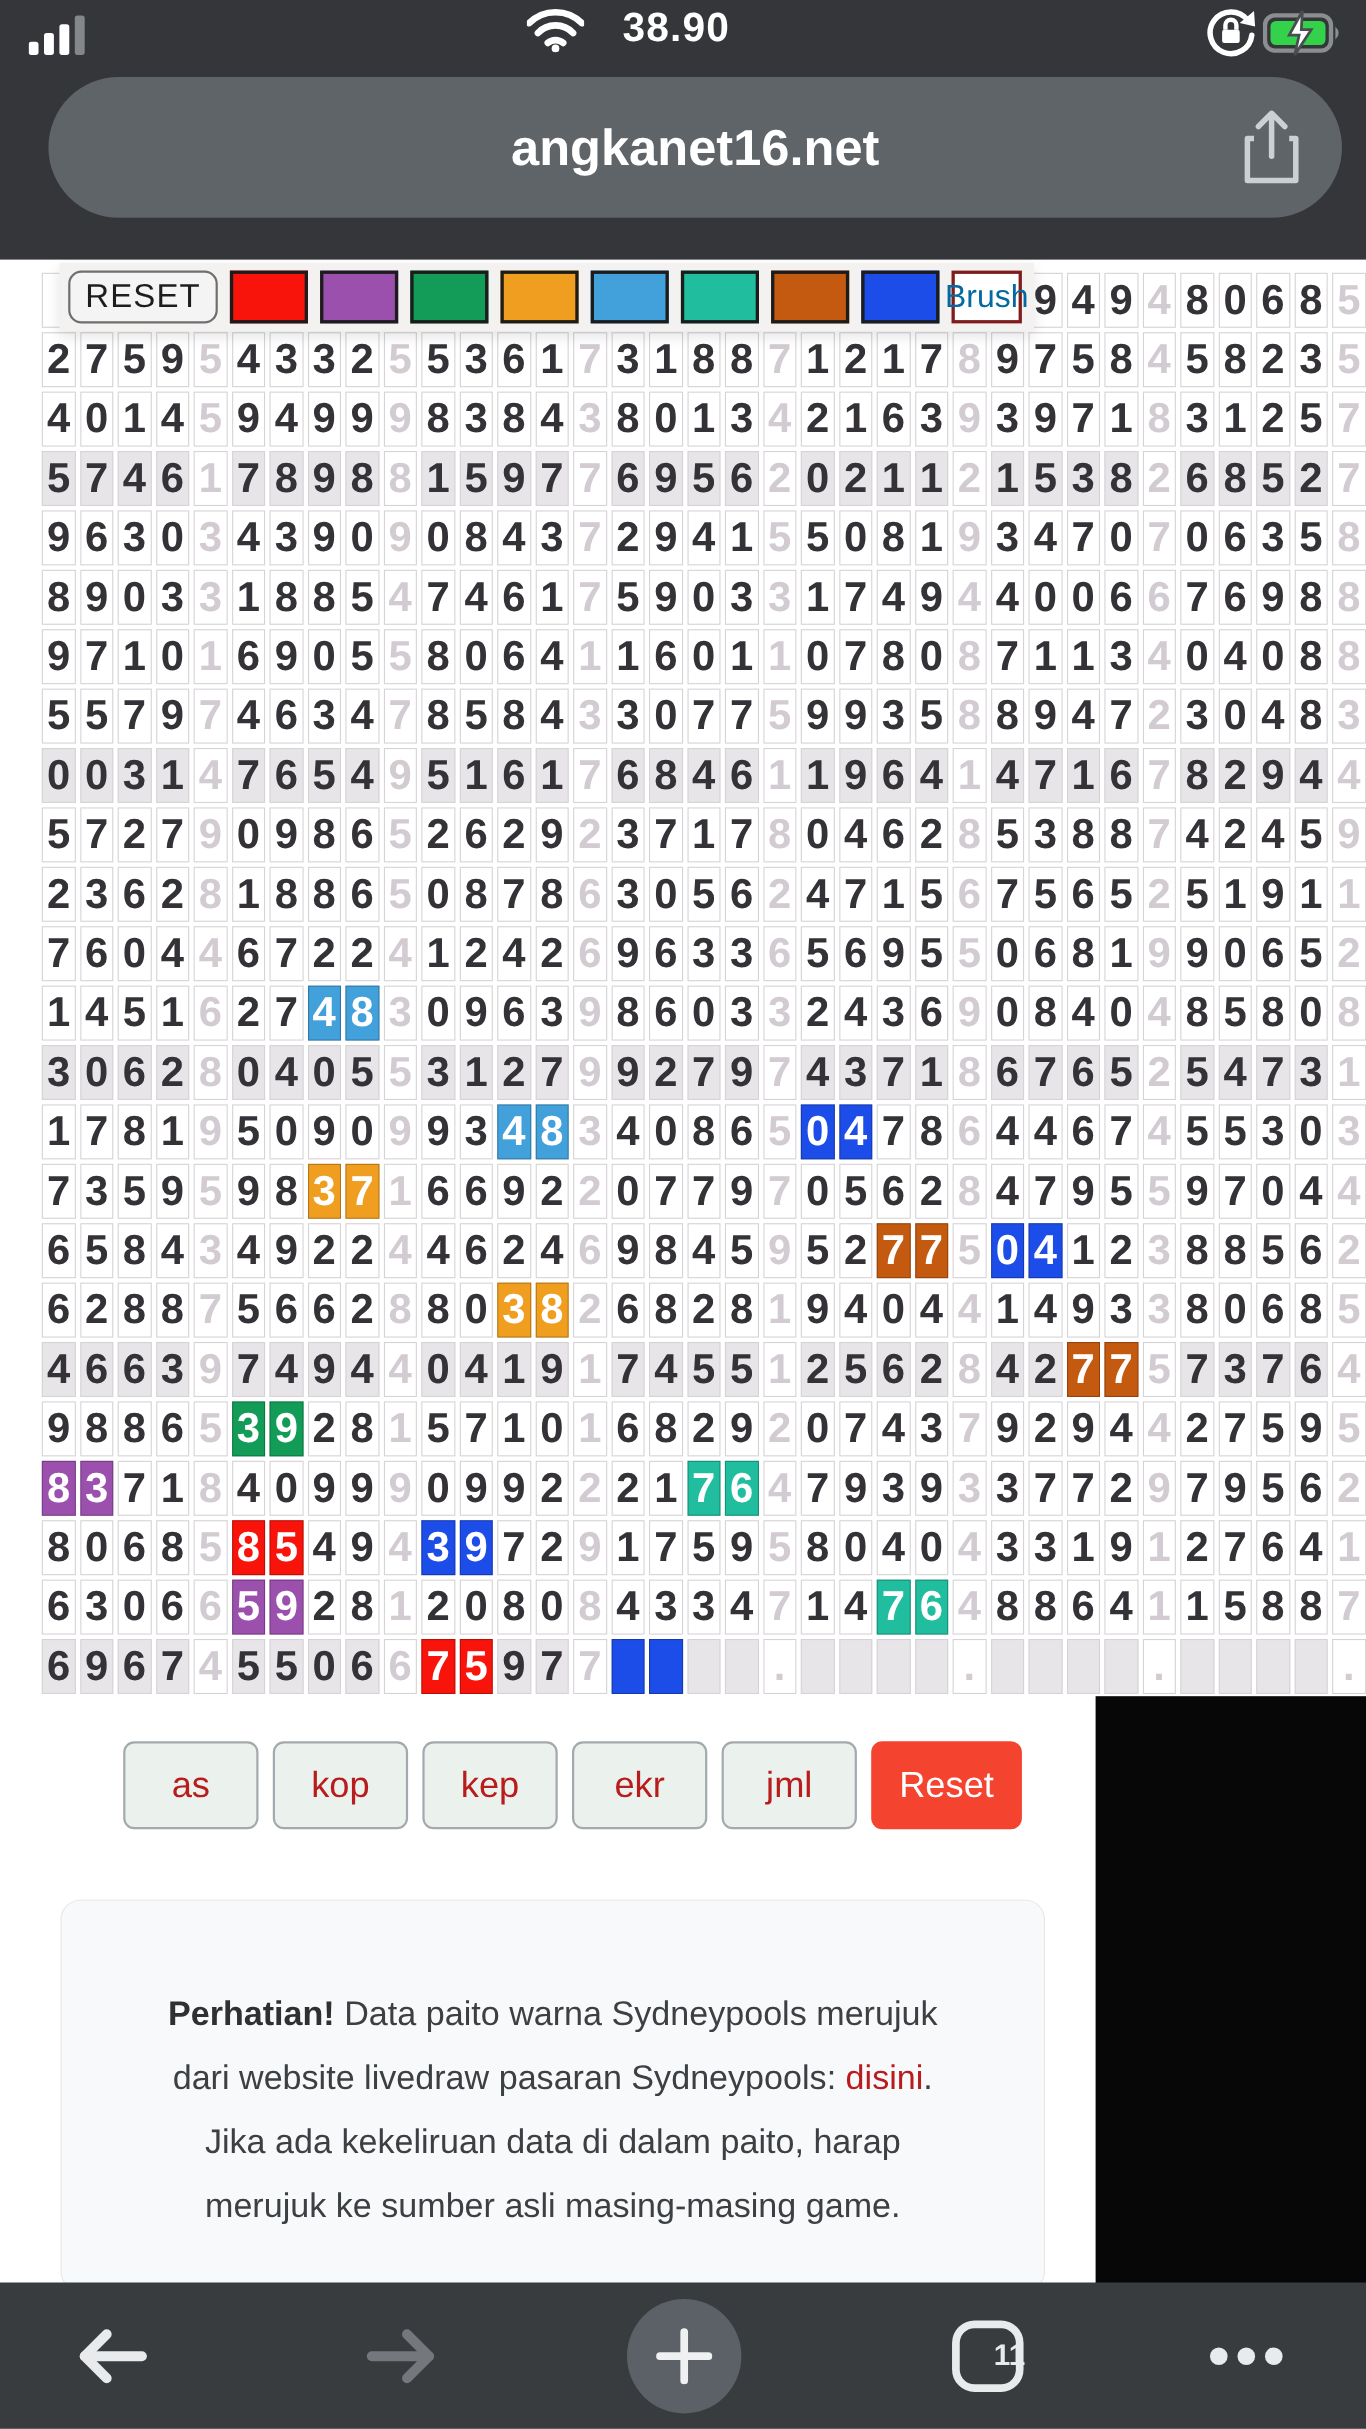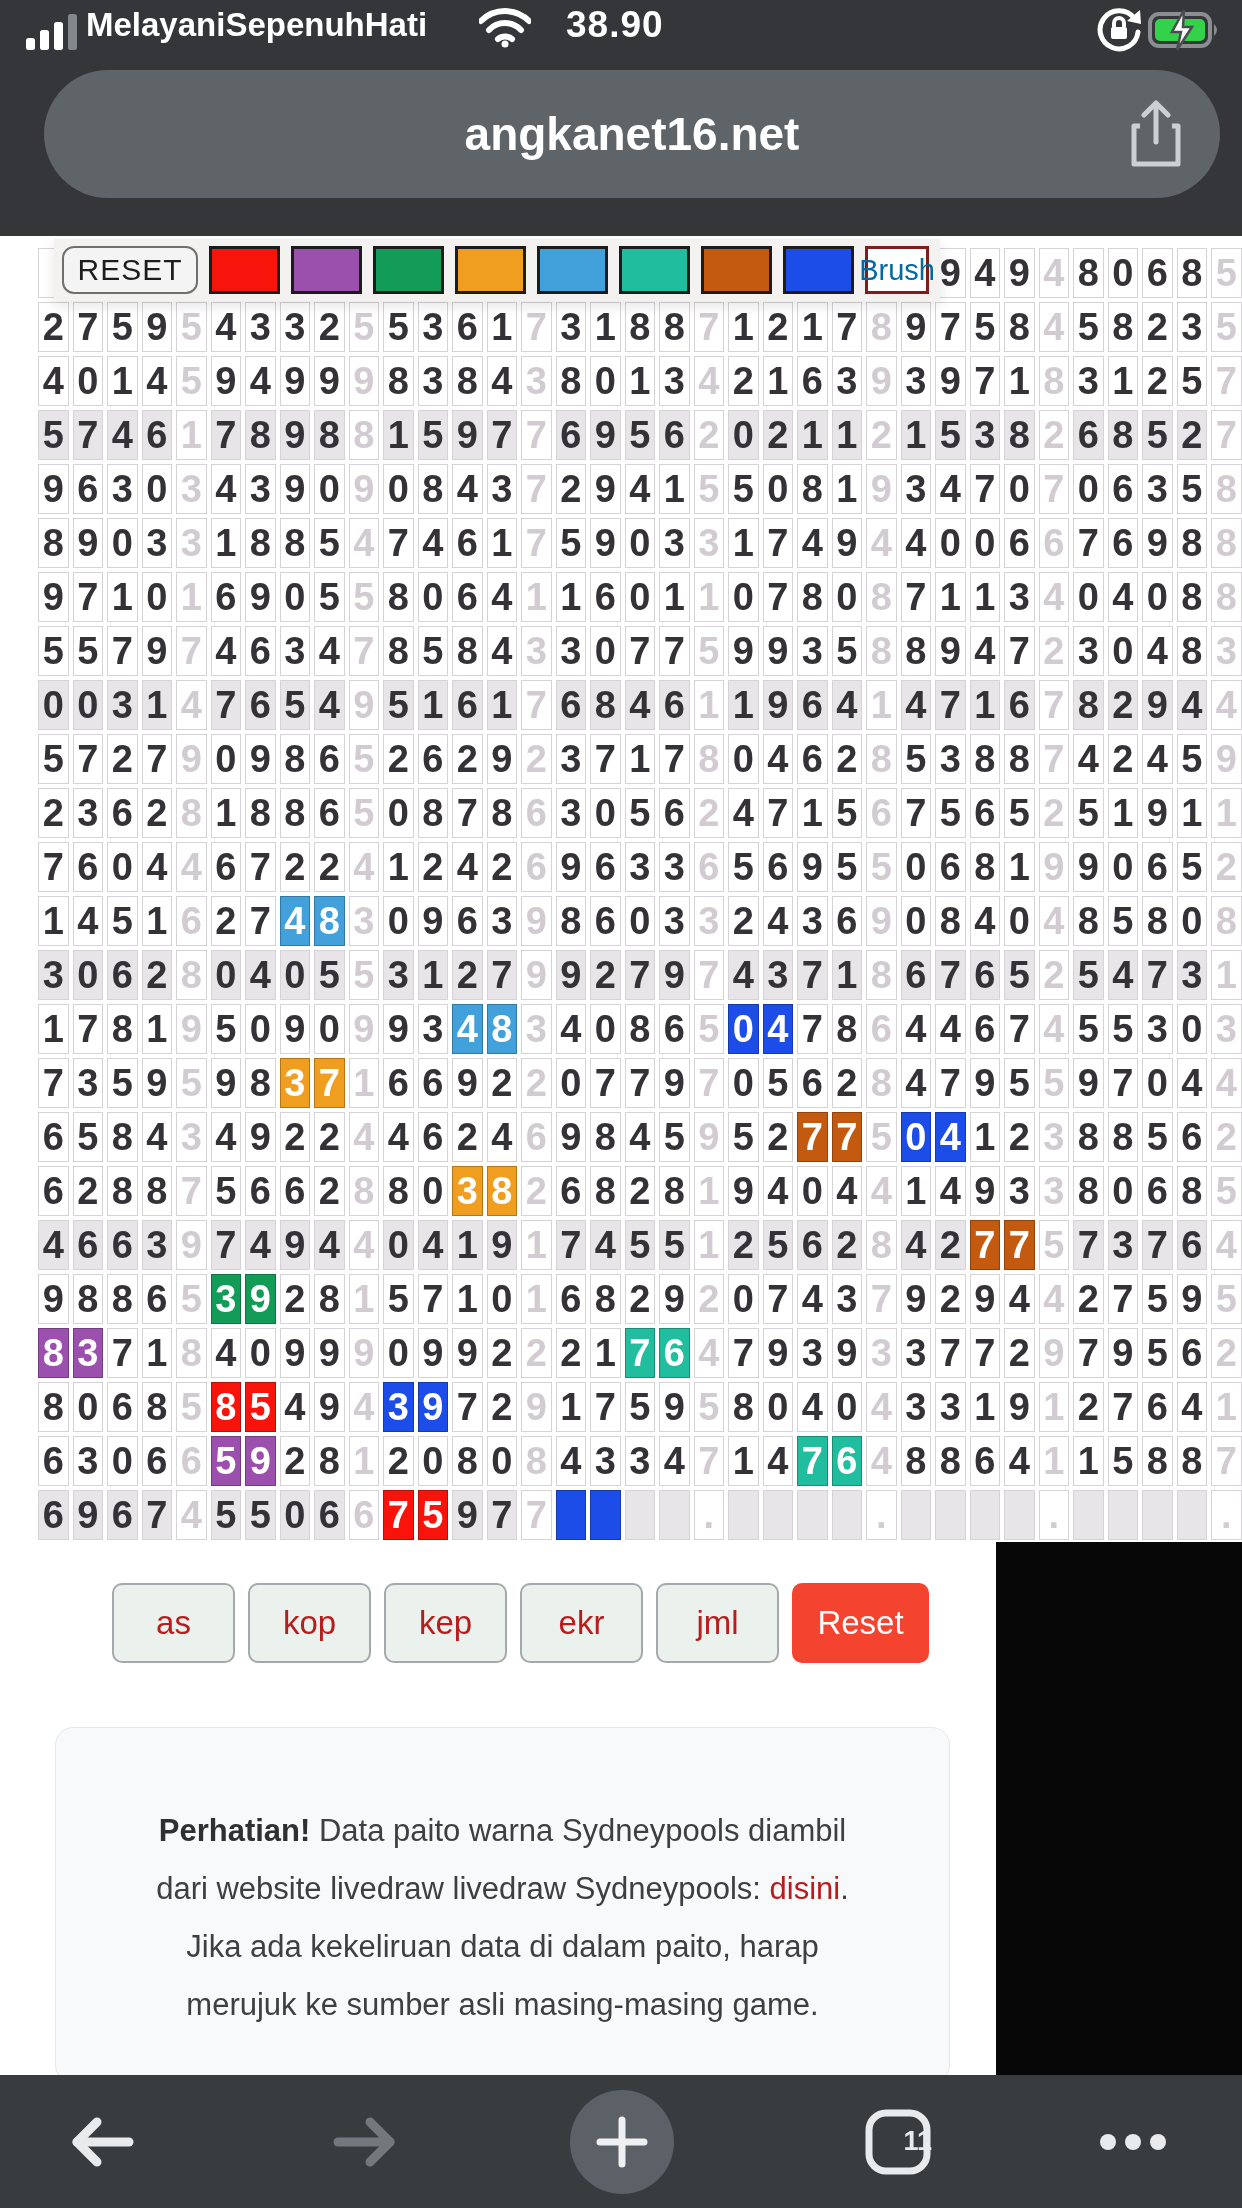--- a/index.html
+++ b/index.html
@@ -63,21 +63,20 @@
 </head>
 <body>
 
 <div class="phone-header">
   <svg class="sig" width="58" height="40" viewBox="0 0 58 40">
     <rect x="0" y="26" width="9" height="12" rx="2.5" fill="#fff"></rect>
     <rect x="14" y="18" width="9" height="20" rx="2.5" fill="#fff"></rect>
     <rect x="28" y="10" width="9" height="28" rx="2.5" fill="#fff"></rect>
     <rect x="42" y="2" width="9" height="36" rx="2.5" fill="#84878a"></rect>
   </svg>
-  <span class="status-carrier">MelayaniSepenuhHati</span>
   <svg class="wifi" width="52" height="40" viewBox="0 0 52 40">
     <path d="M2 13 A34 34 0 0 1 50 13" stroke="#fff" stroke-width="6" fill="none" stroke-linecap="round"></path>
     <path d="M10 22 A22 22 0 0 1 42 22" stroke="#fff" stroke-width="6" fill="none" stroke-linecap="round"></path>
     <path d="M19 31 A11 11 0 0 1 33 31" stroke="#fff" stroke-width="6" fill="none" stroke-linecap="round"></path>
     <circle cx="26" cy="36" r="3.5" fill="#fff"></circle>
   </svg>
   <span class="status-time">38.90</span>
   <svg class="lockrot" width="46" height="44" viewBox="0 0 46 44">
     <path d="M38 10 A19 19 0 1 0 42 24" stroke="#fff" stroke-width="5" fill="none" stroke-linecap="round"></path>
     <path d="M44 2 L45 16 L31 13 Z" fill="#fff"></path>
@@ -965,21 +964,21 @@
   <div class="action-btn">as</div>
     <div class="action-btn">kop</div>
     <div class="action-btn">kep</div>
     <div class="action-btn">ekr</div>
     <div class="action-btn">jml</div>
     <div class="reset-btn">Reset</div>
 </div>
 
 <div class="notice-card">
   <div class="notice-text">
-    <b>Perhatian!</b><span> Data paito warna Sydneypools diambil dari website livedraw livedraw Sydneypools: </span><a href="#" class="notice-link">disini</a><span>. Jika ada kekeliruan data di dalam paito, harap merujuk ke sumber asli masing-masing game.</span>
+    <b>Perhatian!</b><span> Data paito warna Sydneypools merujuk dari website livedraw pasaran Sydneypools: </span><a href="#" class="notice-link">disini</a><span>. Jika ada kekeliruan data di dalam paito, harap merujuk ke sumber asli masing-masing game.</span>
   </div>
 </div>
 
 <div class="bottom-nav">
   <div class="nav-item" style="left:55px;width:80px;">
     <svg width="66" height="56" viewBox="0 0 66 56">
       <path d="M60 28 H8" stroke="#e8eaec" stroke-width="9" stroke-linecap="round"></path>
       <path d="M28 8 L8 28 L28 48" stroke="#e8eaec" stroke-width="9" fill="none" stroke-linecap="round" stroke-linejoin="round"></path>
     </svg>
   </div>

